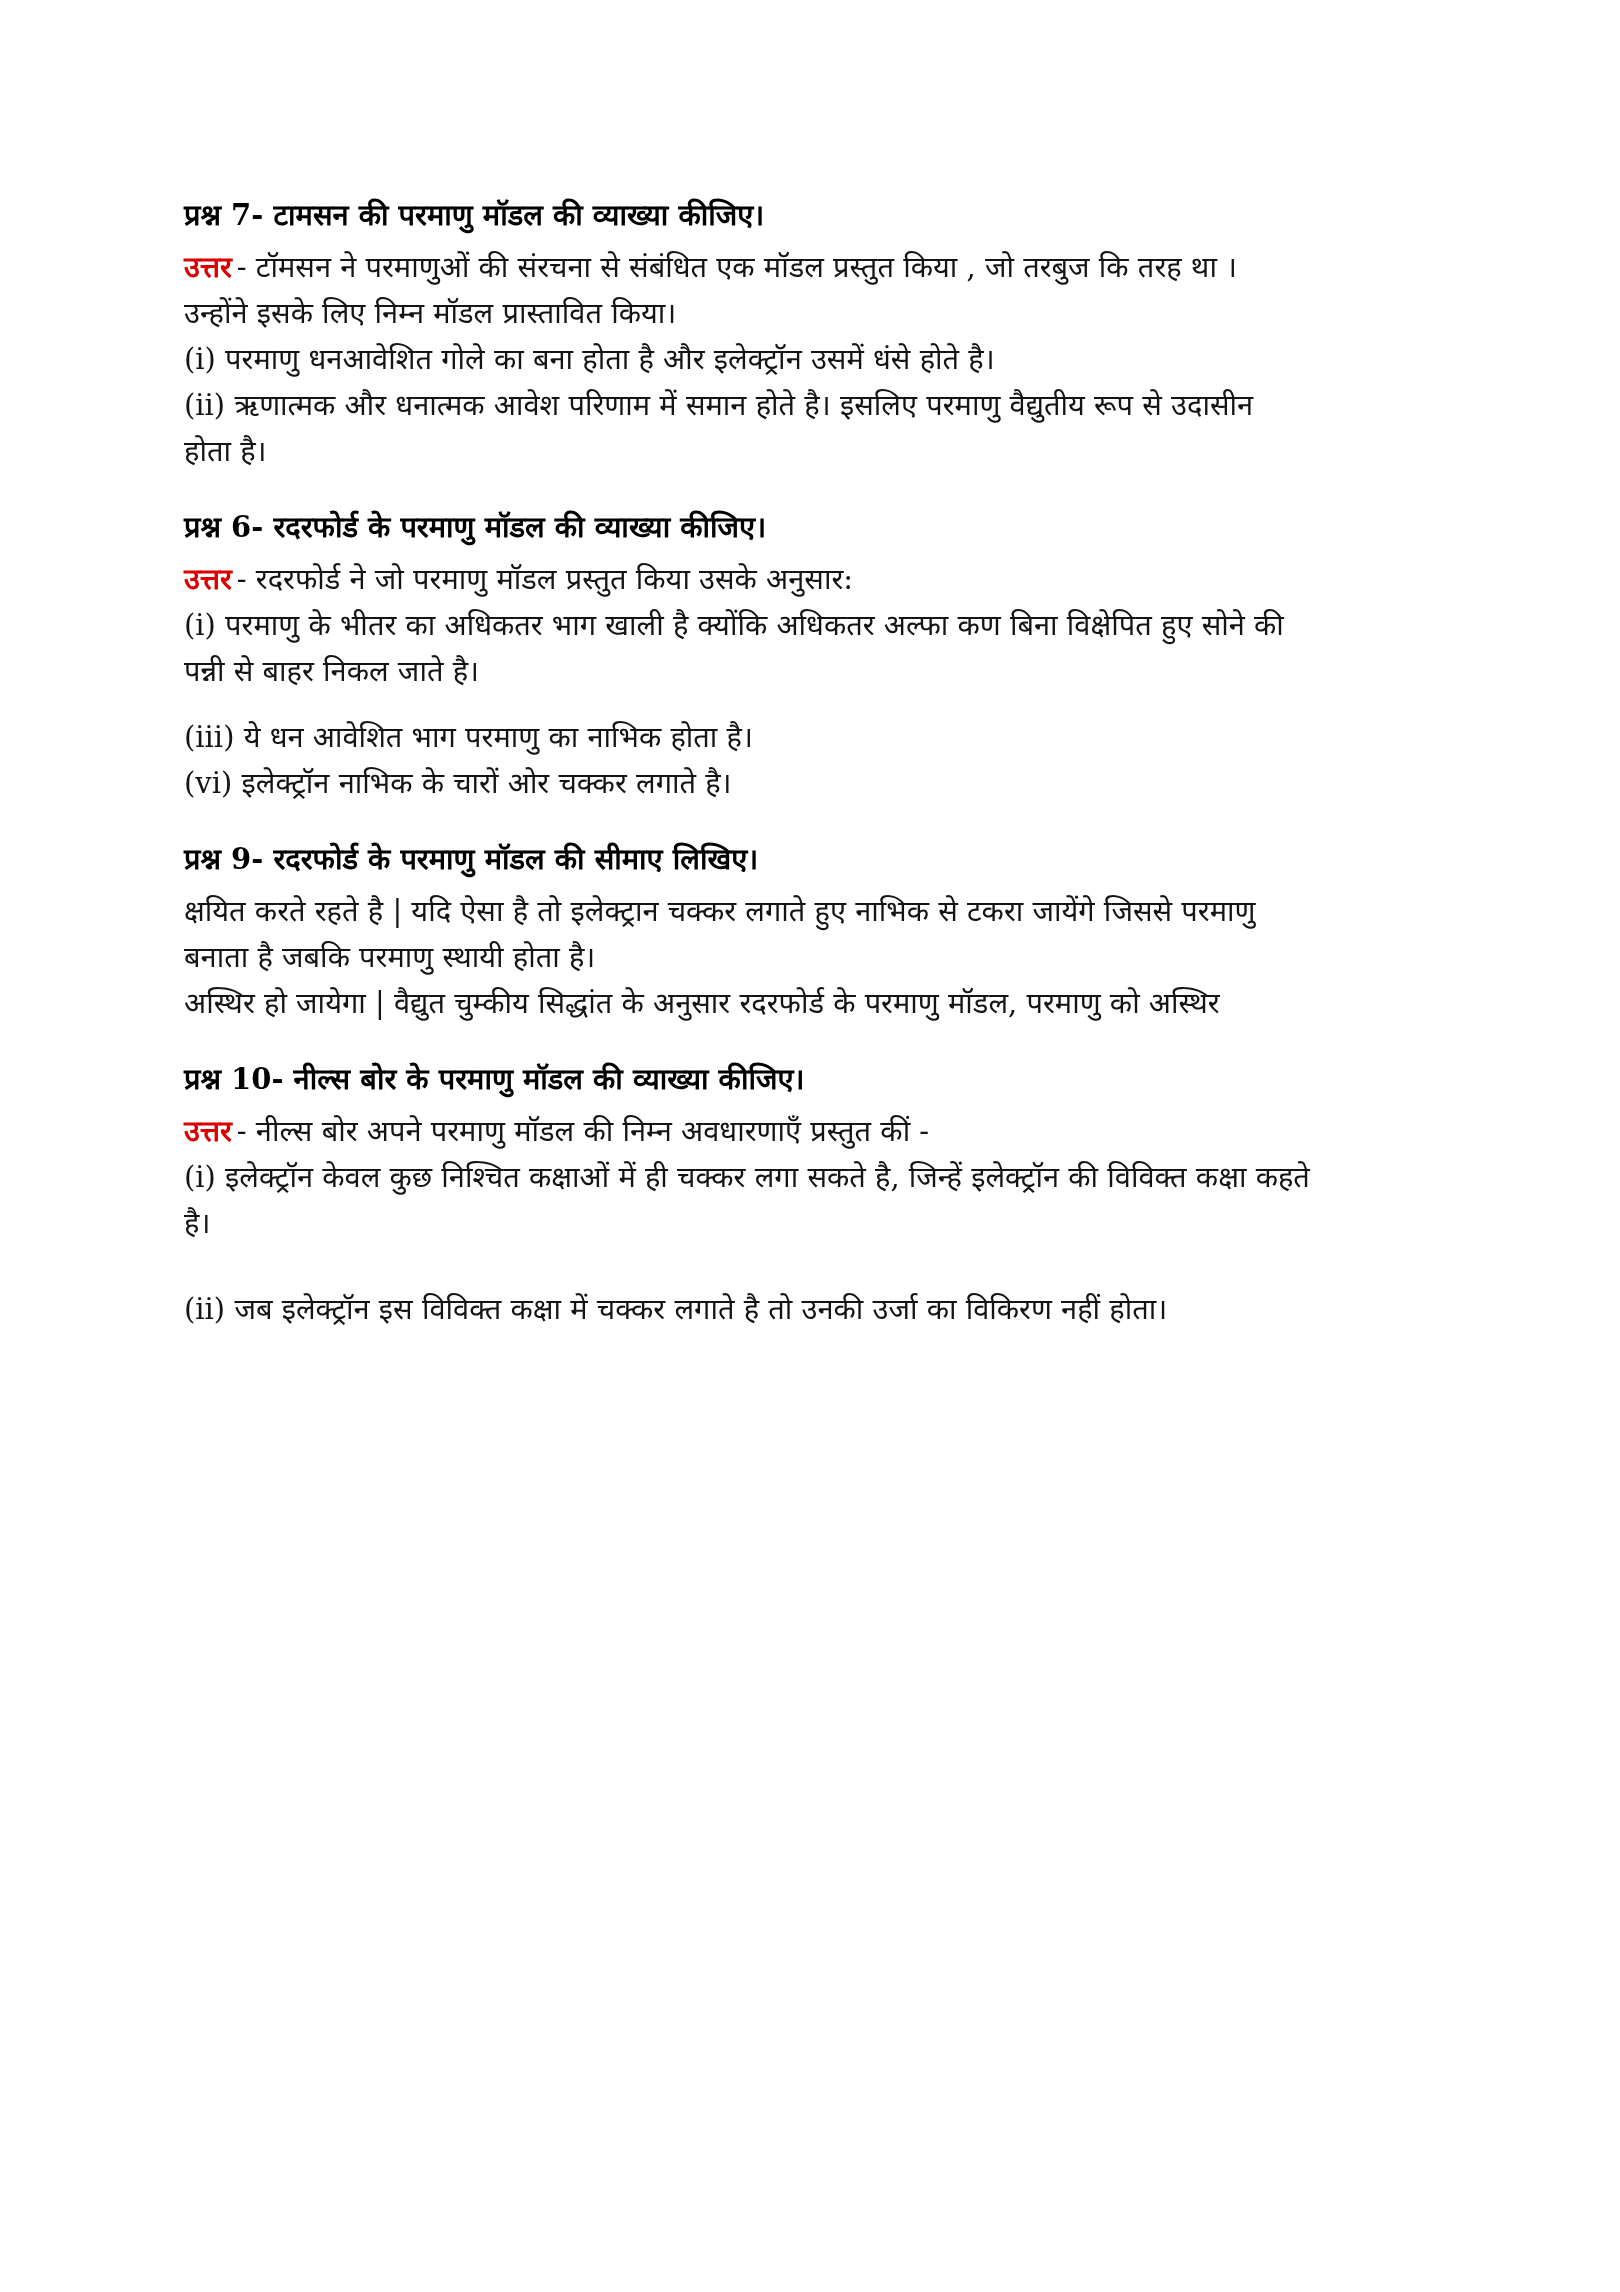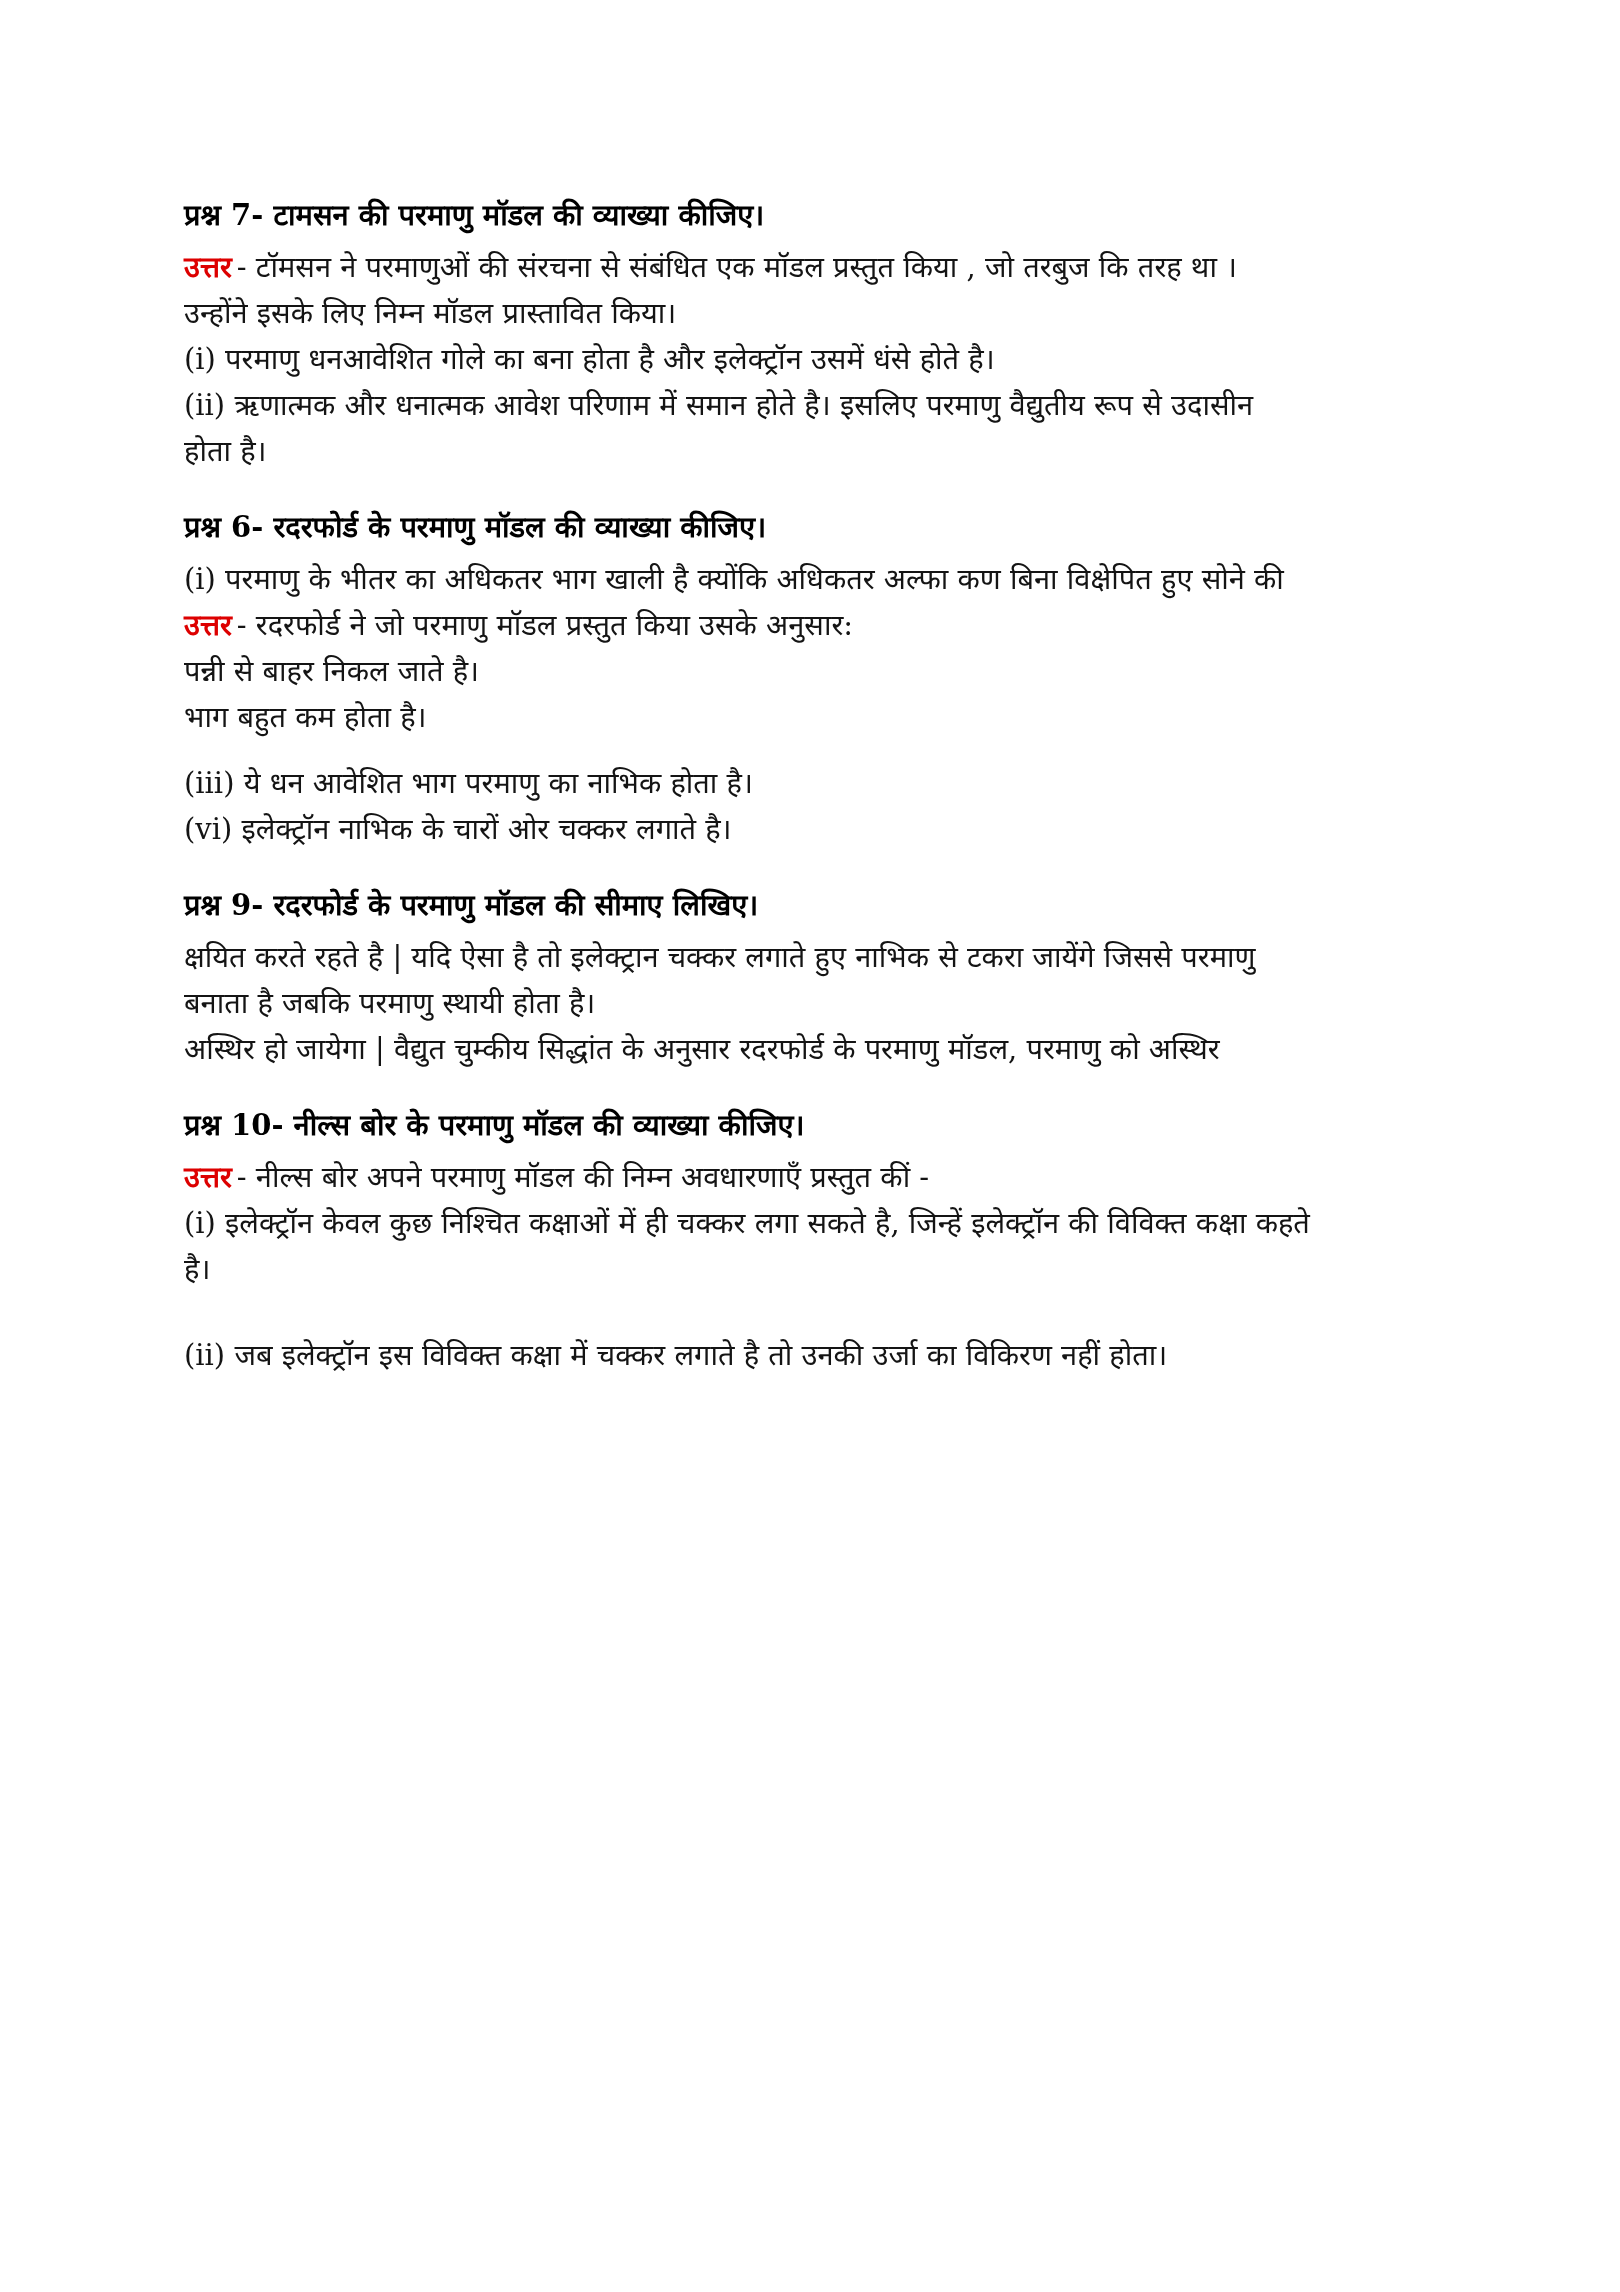--- a/index.html
+++ b/index.html
@@ -50,26 +50,25 @@
       <span class="ans">उत्तर</span><span>- टॉमसन ने परमाणुओं की संरचना से संबंधित एक मॉडल प्रस्तुत किया , जो तरबुज कि तरह था ।</span>
     </div>
     <div class="line">उन्होंने इसके लिए निम्न मॉडल प्रास्तावित किया।</div>
     <div class="line">(i) परमाणु धनआवेशित गोले का बना होता है और इलेक्ट्रॉन उसमें धंसे होते है।</div>
     <div class="line">(ii) ऋणात्मक और धनात्मक आवेश परिणाम में समान होते है। इसलिए परमाणु वैद्युतीय रूप से उदासीन</div>
     <div class="line">होता है।</div>
   </section>
 
   <section class="qa">
     <div class="q">प्रश्न 6- रदरफोर्ड के परमाणु मॉडल की व्याख्या कीजिए।</div>
-    <div class="line">(i) परमाणु के भीतर का अधिकतर भाग खाली है क्योंकि अधिकतर अल्फा कण बिना विक्षेपित हुए सोने की</div>
     <div class="line">
       <span class="ans">उत्तर</span><span>- रदरफोर्ड ने जो परमाणु मॉडल प्रस्तुत किया उसके अनुसार:</span>
     </div>
+    <div class="line">(i) परमाणु के भीतर का अधिकतर भाग खाली है क्योंकि अधिकतर अल्फा कण बिना विक्षेपित हुए सोने की</div>
     <div class="line">पन्नी से बाहर निकल जाते है।</div>
-    <div class="line">भाग बहुत कम होता है।</div>
     <div class="sp20"></div>
     <div class="line">(iii) ये धन आवेशित भाग परमाणु का नाभिक होता है।</div>
     <div class="line">(vi) इलेक्ट्रॉन नाभिक के चारों ओर चक्कर लगाते है।</div>
   </section>
 
   <section class="qa">
     <div class="q">प्रश्न 9- रदरफोर्ड के परमाणु मॉडल की सीमाए लिखिए।</div>
     <div class="line">क्षयित करते रहते है | यदि ऐसा है तो इलेक्ट्रान चक्कर लगाते हुए नाभिक से टकरा जायेंगे जिससे परमाणु</div>
     <div class="line">बनाता है जबकि परमाणु स्थायी होता है।</div>
     <div class="line">अस्थिर हो जायेगा | वैद्युत चुम्कीय सिद्धांत के अनुसार रदरफोर्ड के परमाणु मॉडल, परमाणु को अस्थिर</div>

